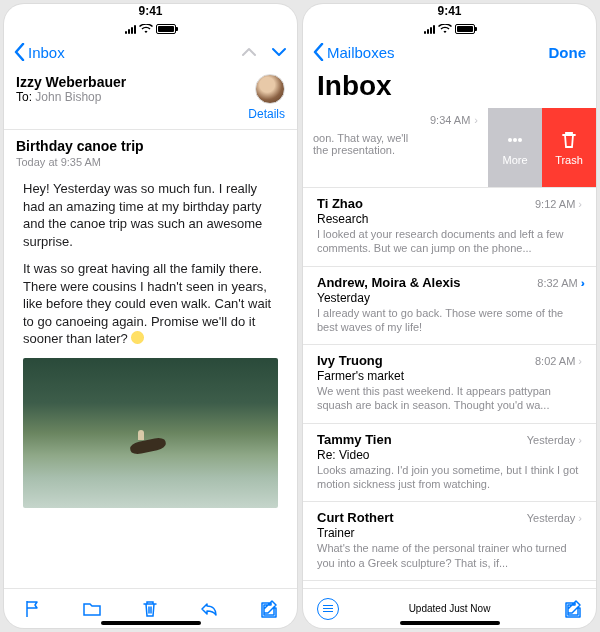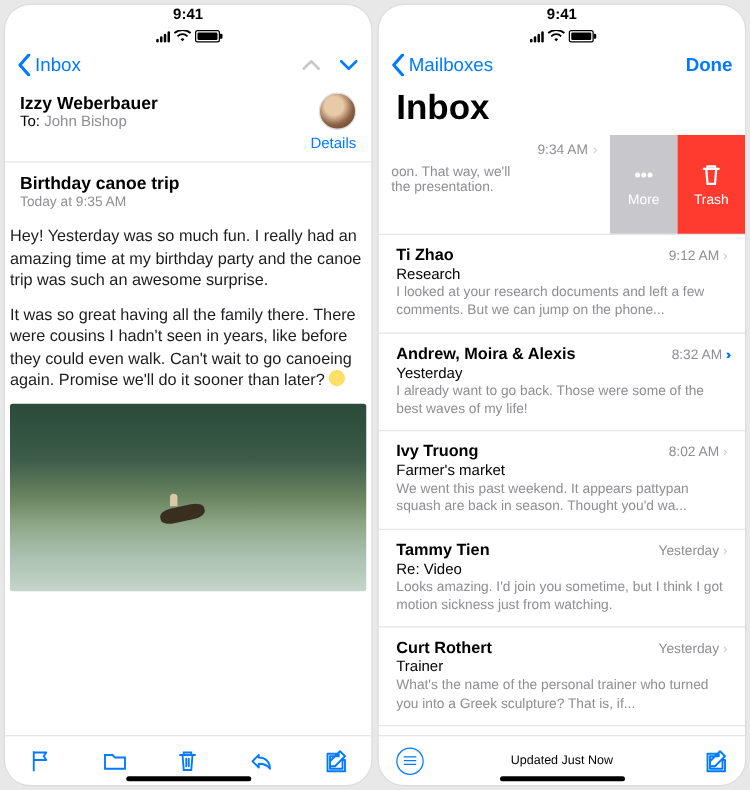--- a/index.html
+++ b/index.html
@@ -23,21 +23,21 @@
 .header-row { padding: 4px 12px 0; display:flex; align-items:flex-start; justify-content:space-between; }
 .sender { font-size: 14px; font-weight: 600; color:#000; }
 .recipient { font-size: 12px; color:#000; }
 .recipient .greylabel { color:#8e8e93; }
 .details-col { display:flex; flex-direction:column; align-items:flex-end; gap:3px; }
 .avatar { width:30px; height:30px; border-radius:50%; background: radial-gradient(circle at 40% 35%, #e8c9a8 0 30%, #8b6244 60%, #5a3b26 100%); border:1px solid #ddd;}
 .details-link { color:#007aff; font-size:12px; }
 .divider { height:1px; background:#e5e5e5; margin:8px 0 0; }
 .subject { padding: 8px 12px 0; font-size:14px; font-weight:700; }
 .ts { padding: 2px 12px 6px; font-size:11px; color:#8e8e93; }
-.body { padding: 6px 4px; font-size:13px; color:#1c1c1e; line-height:1.35; flex:1; overflow:hidden; }
+.body { padding: 6px 19px; font-size:13px; color:#1c1c1e; line-height:1.35; flex:1; overflow:hidden; }
 .body p { margin-bottom: 10px; }
 .emoji { display:inline-block; width:13px; height:13px; background: radial-gradient(circle,#ffe066 0 60%,#f5c518 100%); border-radius:50%; position:relative; vertical-align:-1px;}
 .photo { margin: 8px 0 0; height: 150px; background: linear-gradient(180deg,#2a4a3a 0%, #3d5d4a 30%, #6a8560 50%, #8fa888 65%, #a8bfae 80%, #c5d5cb 100%); position:relative; border-radius:2px; overflow:hidden;}
 .photo::before { content:""; position:absolute; left:42%; top:55%; width:36px; height:12px; background:#3a2e1f; border-radius:10px/5px; transform:rotate(-12deg);}
 .photo::after { content:""; position:absolute; left:45%; top:48%; width:6px; height:10px; background:#d8c9a8; border-radius:3px 3px 0 0;}
 .toolbar { height:40px; border-top:1px solid #e5e5e5; display:flex; align-items:center; justify-content:space-around; }
 .toolbar .tbtn { color:#007aff; display:flex; align-items:center; justify-content:center; width:40px; height:30px; }
 .toolbar svg { width:20px; height:20px; }
 .home-ind { position:absolute; bottom:3px; left:50%; transform:translateX(-50%); width:100px; height:4px; background:#000; border-radius:2px;}
 

